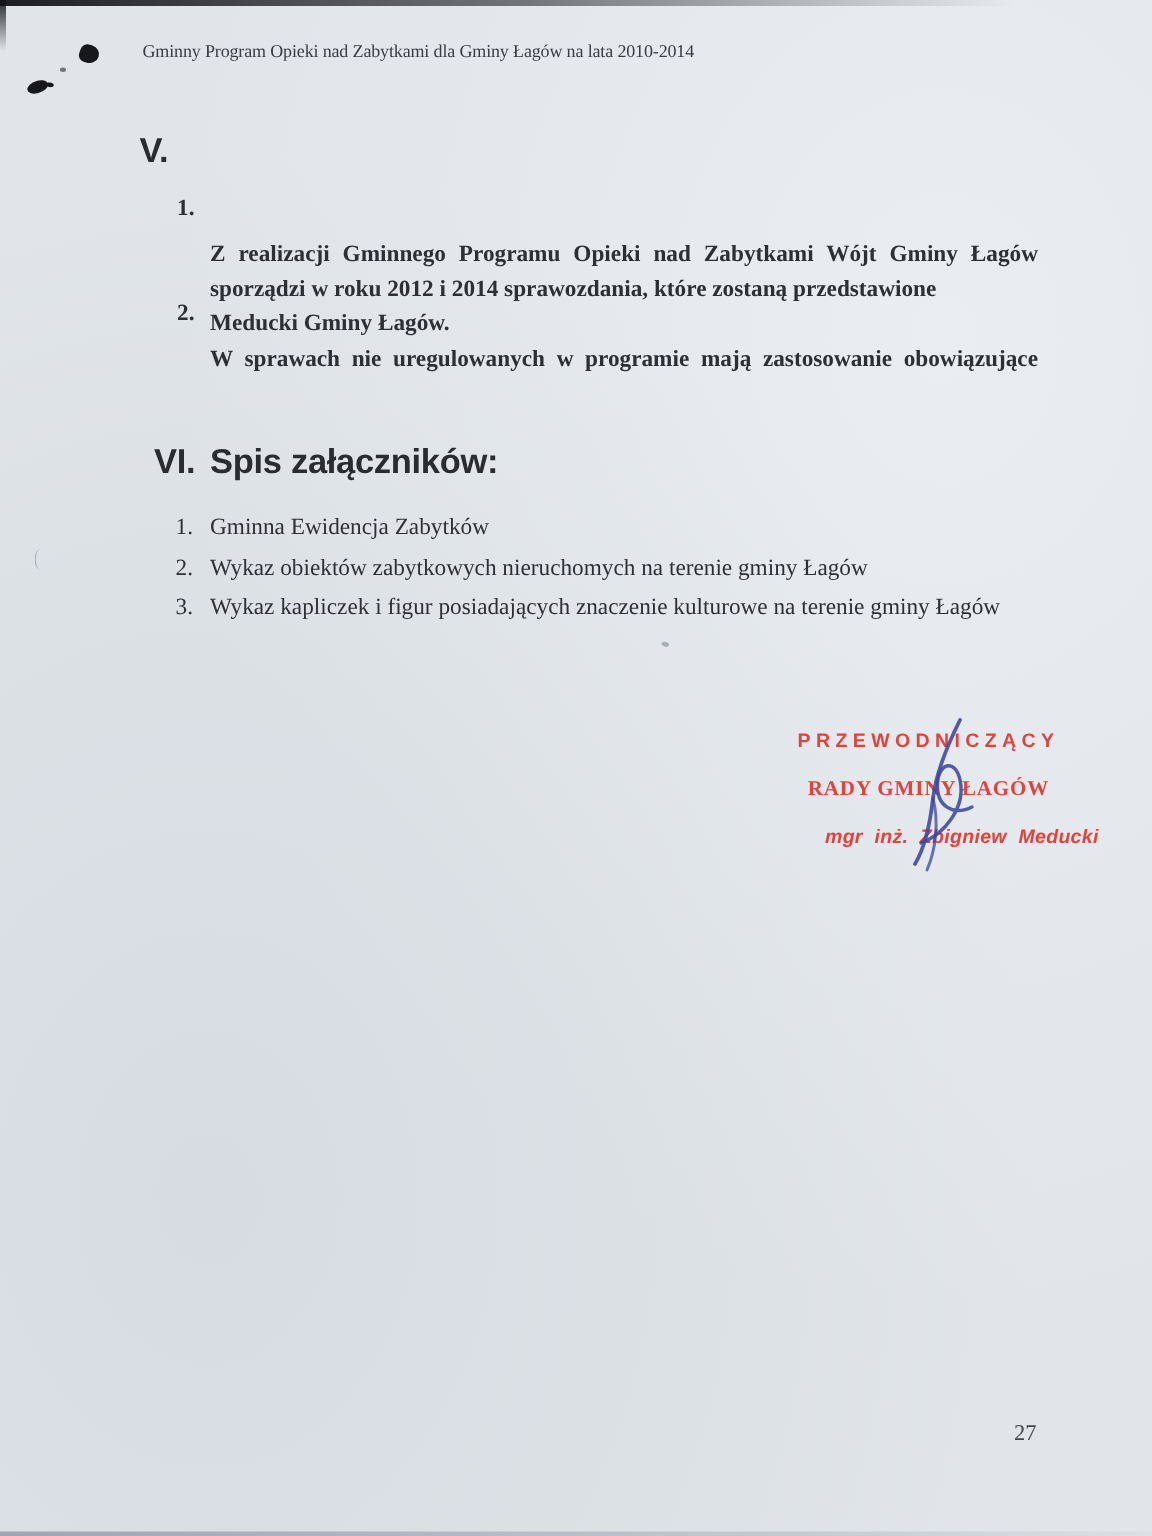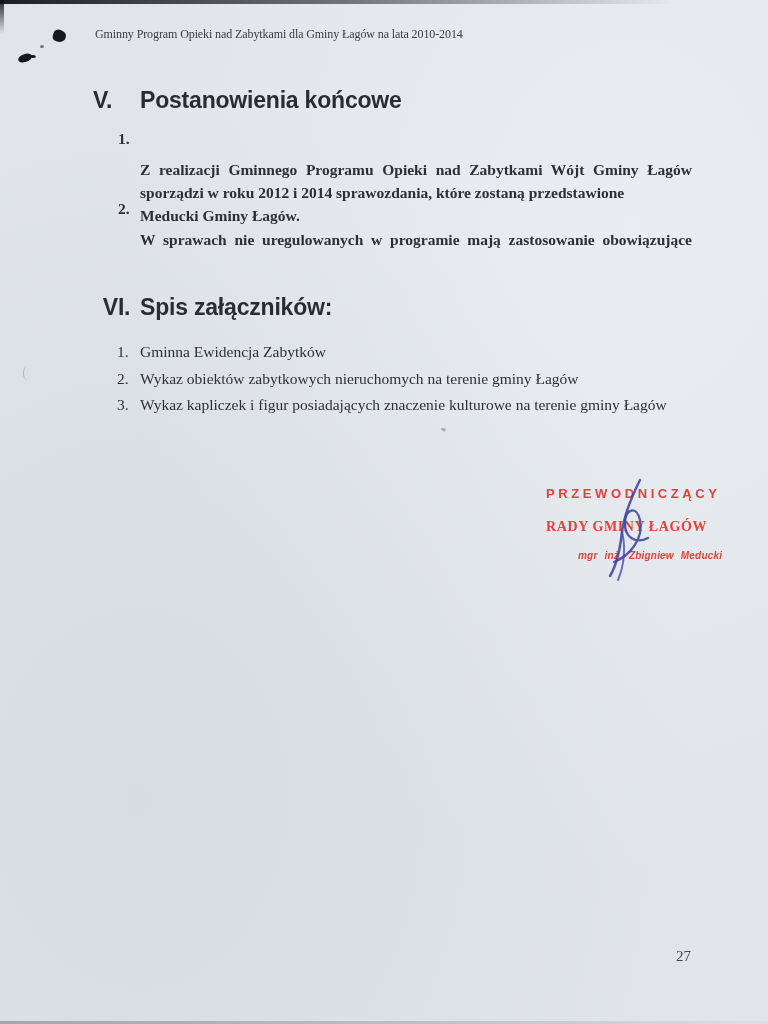--- a/index.html
+++ b/index.html
@@ -51,24 +51,24 @@
   .item-v2{left:118px;top:197px;}
 
   
   .vi-item{position:absolute;left:117px;display:flex;font-size:15.5px;line-height:22px;color:#2f3036;}
   .vi-item .num{flex:0 0 auto;width:23px;}
   .vi-1{top:341px;}
   .vi-2{top:368px;}
   .vi-3{top:394px;}
 
   
-  .stamp{position:absolute;left:546px;top:486px;width:202px;text-align:left;color:#e0433c;}
+  .stamp{position:absolute;left:518px;top:486px;width:202px;text-align:center;color:#e0433c;}
   .stamp-l1{font-family:"Liberation Sans", sans-serif;font-weight:bold;font-size:13px;letter-spacing:3.6px;white-space:nowrap;}
   .stamp-l2{font-family:"Liberation Serif", serif;font-weight:bold;font-size:14px;letter-spacing:.6px;margin-top:18px;white-space:nowrap;}
-  .stamp-l3{font-family:"Liberation Sans", sans-serif;font-weight:bold;font-style:italic;font-size:10px;word-spacing:4px;margin-top:15px;white-space:nowrap;letter-spacing:.2px;margin-left:32px;}
+  .stamp-l3{font-family:"Liberation Sans", sans-serif;font-weight:bold;font-style:italic;font-size:13px;word-spacing:4px;margin-top:15px;white-space:nowrap;letter-spacing:.2px;margin-left:32px;}
 
   
   .sig{position:absolute;left:578px;top:472px;width:90px;height:115px;}
 
   
   .pageno{position:absolute;left:676px;top:948px;font-size:15px;color:#45464c;}
 </style>
 </head>
 <body>
 
@@ -80,21 +80,20 @@
   <div class="smudge smudge-a"></div>
   <div class="smudge smudge-b"></div>
   <div class="smudge smudge-c"></div>
   <div class="pencil-mark"></div>
   <div class="speck"></div>
 
   <div class="hdr">Gminny Program Opieki nad Zabytkami dla Gminy Łagów na lata 2010-2014</div>
 
   <div class="sec-head sec-v">
     <span class="sec-num">V.</span>
-    <span>Postanowienia końcowe</span>
   </div>
 
   <div class="item item-v1">
     <span class="num">1.</span>
     <span class="lines">
       <span class="line just">Z realizacji Gminnego Programu Opieki nad Zabytkami Wójt Gminy Łagów</span>
       <span class="line">sporządzi w roku 2012 i 2014 sprawozdania, które zostaną przedstawione</span>
       <span class="line">Meducki Gminy Łagów.</span>
     </span>
   </div>

